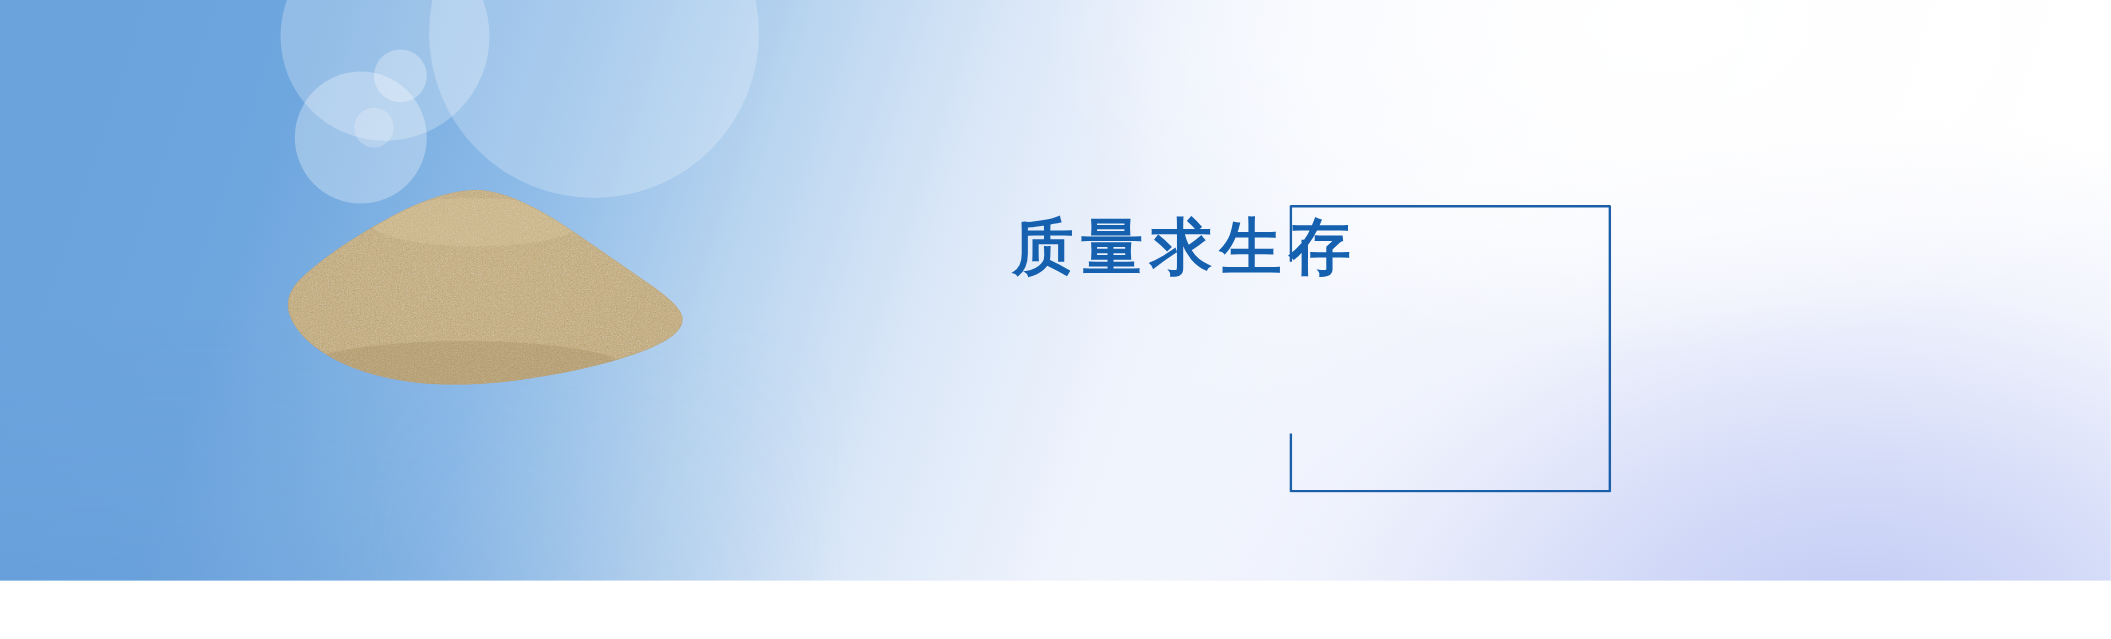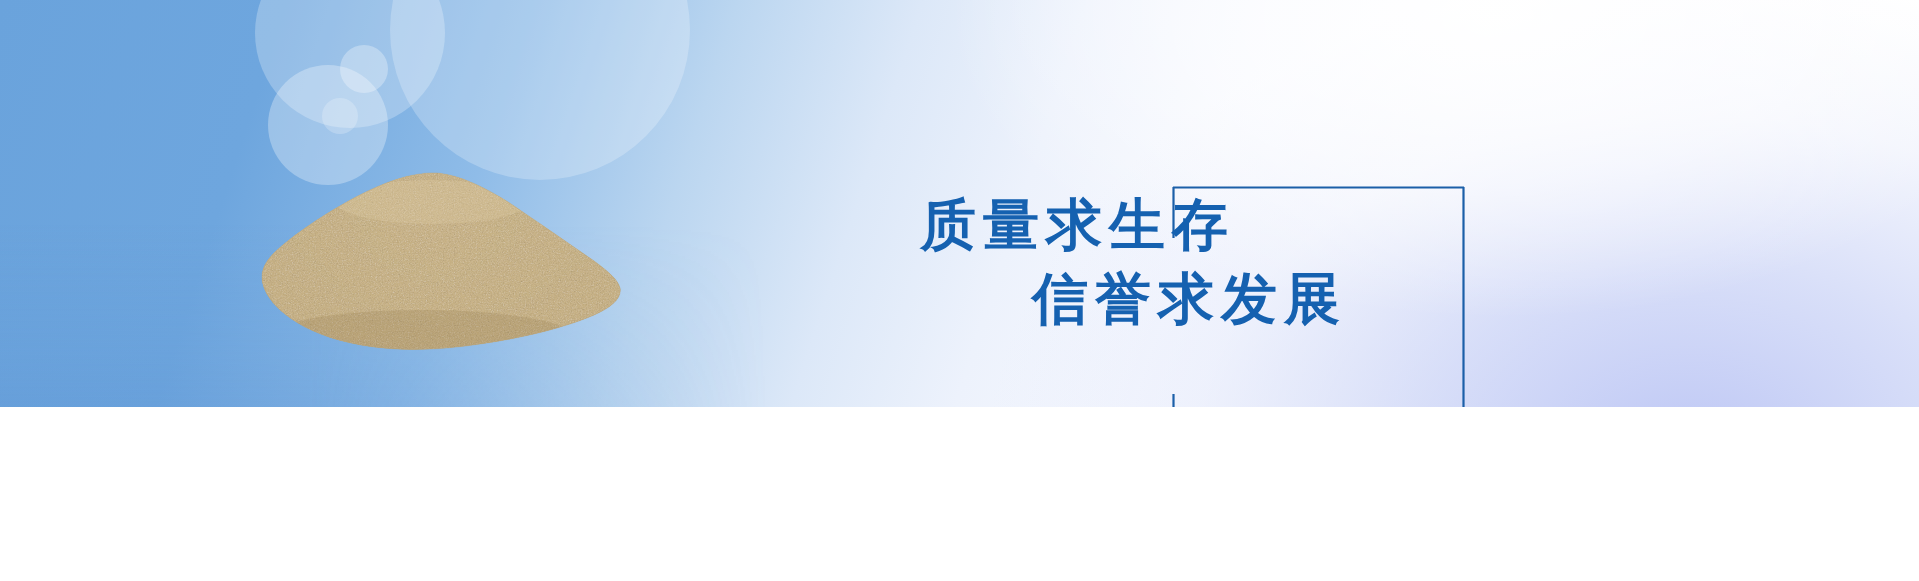--- a/index.html
+++ b/index.html
@@ -4,21 +4,21 @@
 <style>
   html, body {
     margin: 0;
     padding: 0;
     background: #ffffff;
   }
 
   #banner {
     position: relative;
     width: 1919px;
-    height: 407px;
+    height: 528px;
     overflow: hidden;
     font-family: "Liberation Sans", "DejaVu Sans", sans-serif;
   }
 
   
   .bg-base {
     position: absolute;
     inset: 0;
     background: linear-gradient(108deg,
                 #6AA3DC 0%,
@@ -219,16 +219,15 @@
       <line x1="1" y1="260.5" x2="292" y2="260.5" stroke="#1B5FA8" stroke-width="2.2"></line>
 
       <line x1="1.5" y1="1" x2="1.5" y2="52" stroke="#1B5FA8" stroke-width="2.2"></line>
 
       <line x1="1.5" y1="208" x2="1.5" y2="261" stroke="#1B5FA8" stroke-width="2.2"></line>
     </svg>
   </div>
 
   <div id="headline">
     <div class="line line-1" style="color: rgb(21, 97, 176);">质量求生存</div>
-    <div class="line line-2" style="color: rgb(21, 97, 176);">信誉求发展</div>
   </div>
 
 </div>
 
 </body></html>

